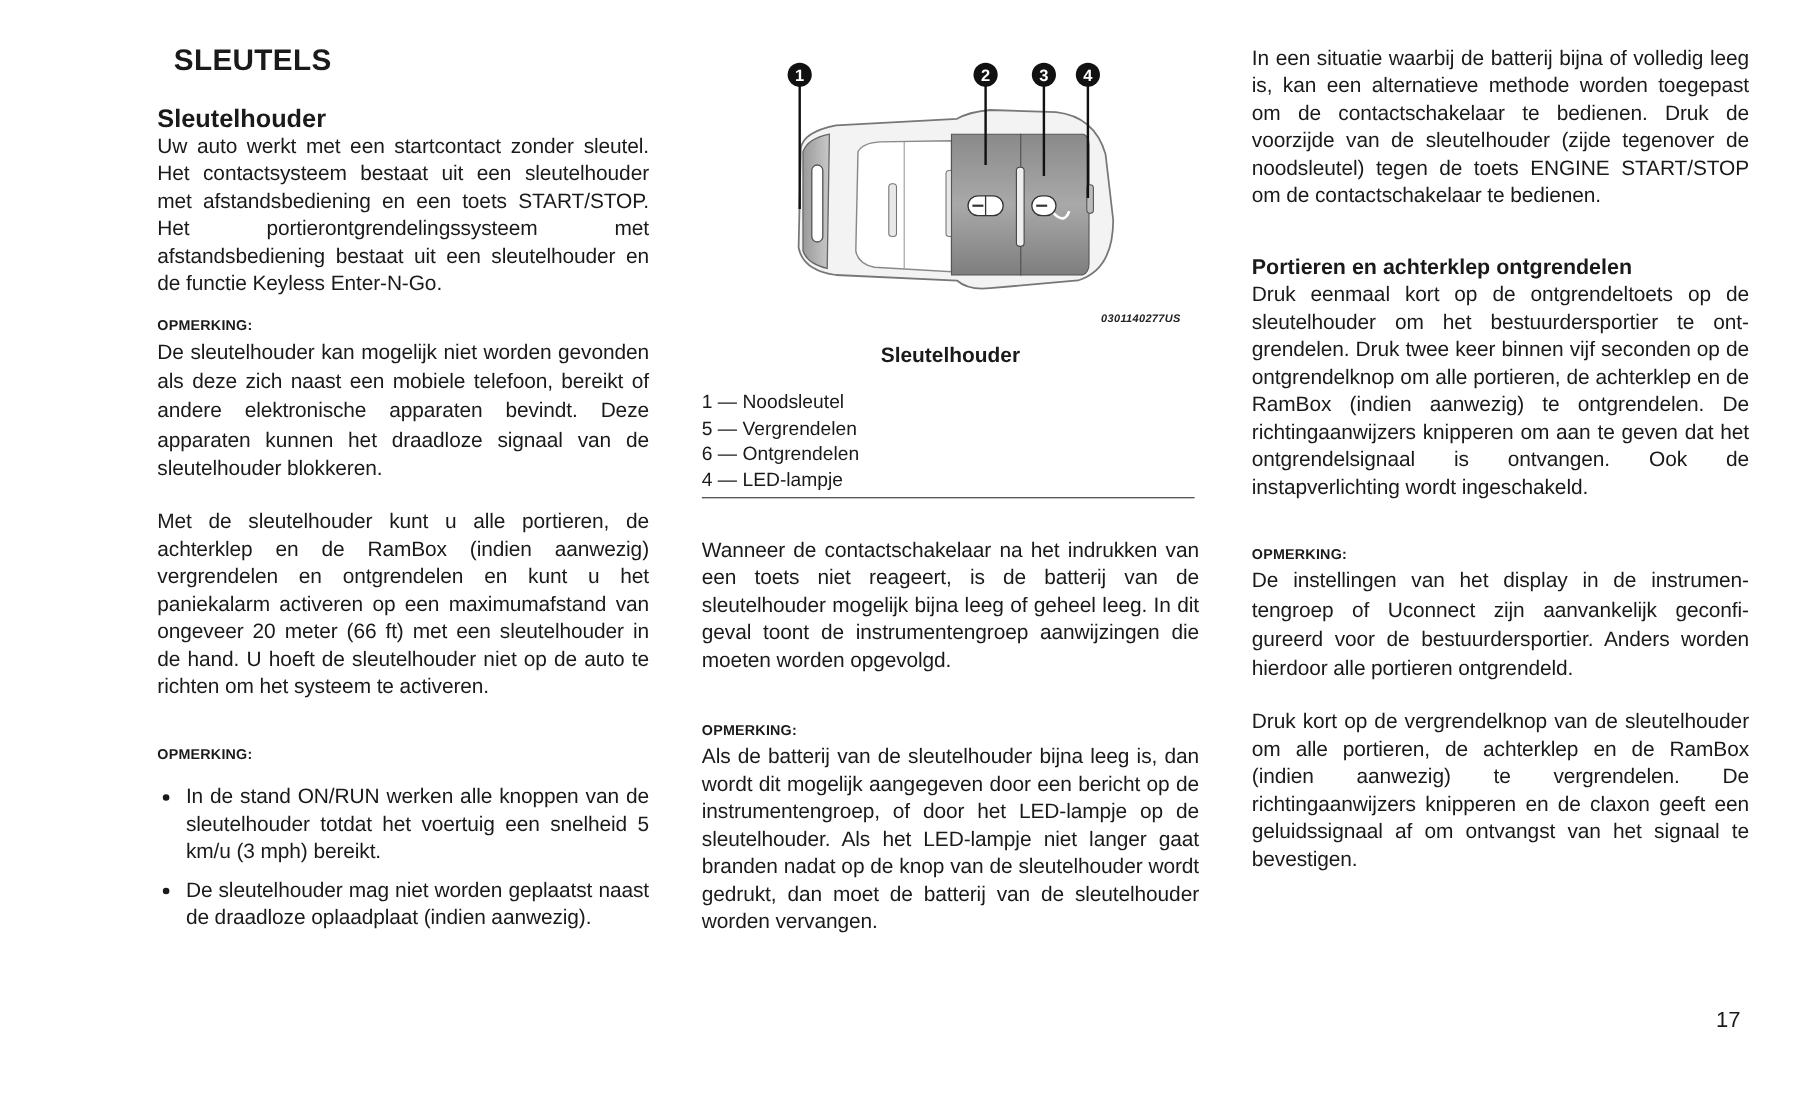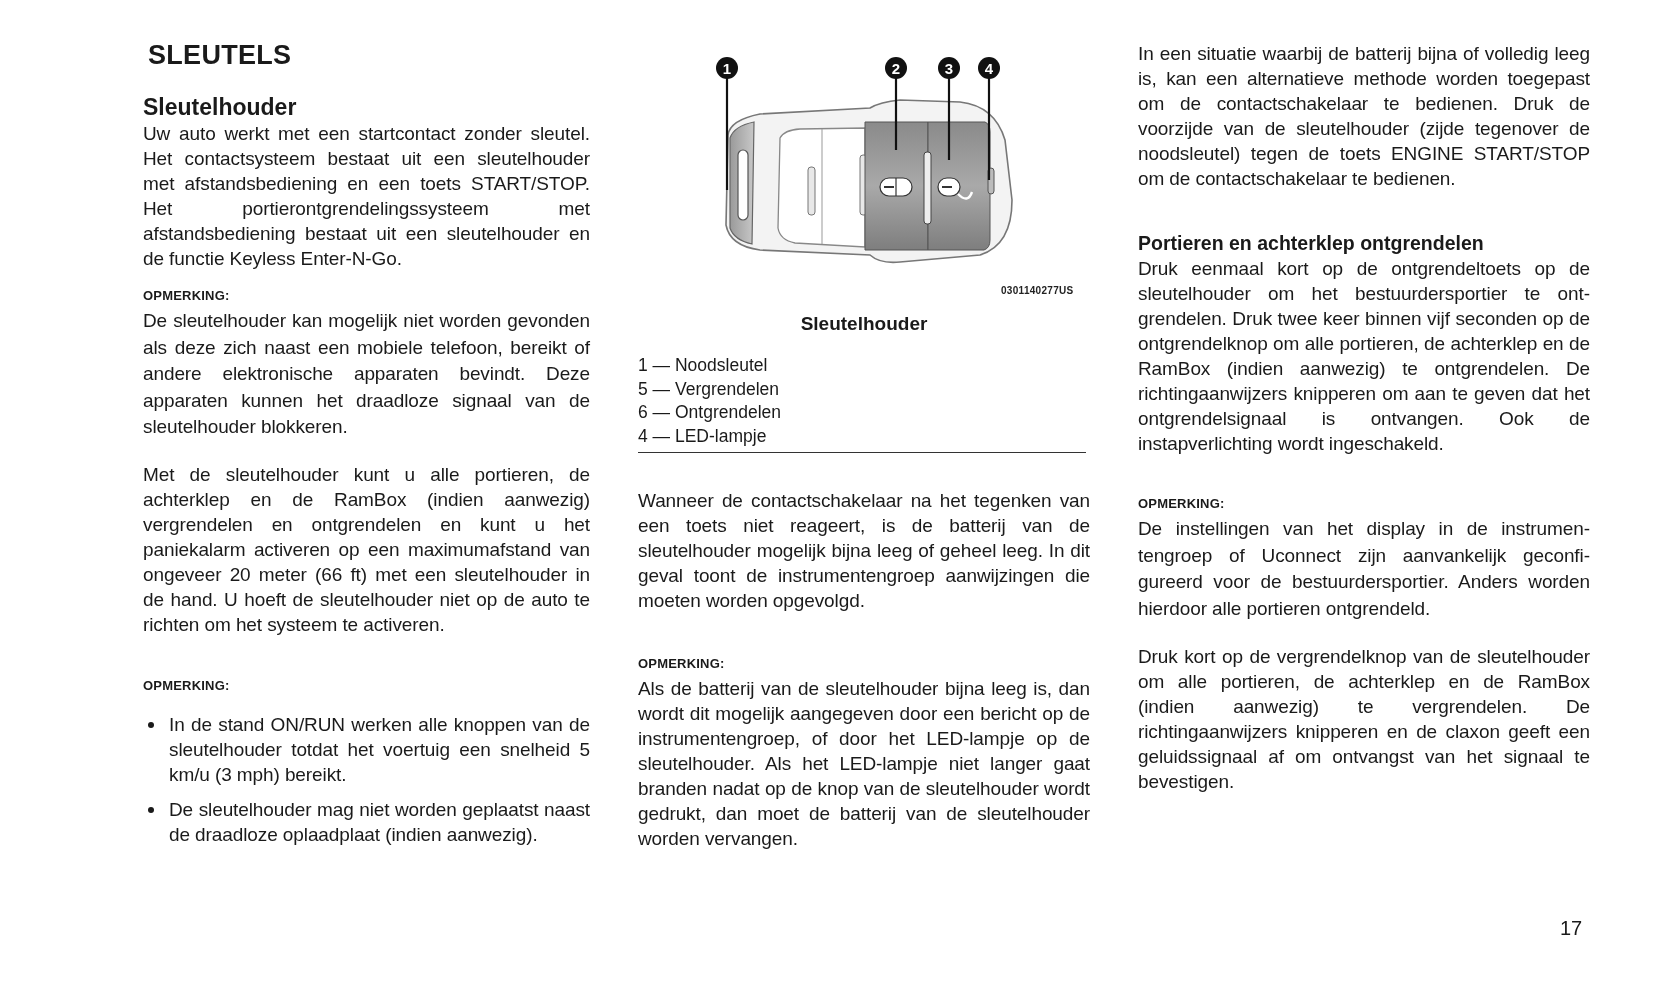--- a/index.html
+++ b/index.html
@@ -23,34 +23,34 @@
   .block { position: absolute; left: 0; right: 0; }
   ul.bullets { list-style: none; margin: 0; padding: 0; }
   ul.bullets li { position: relative; padding-left: 26px; margin-bottom: 10px; }
   ul.bullets li .dot {
     position: absolute; left: 5px; top: 10px; width: 6px; height: 6px;
     border-radius: 50%; background: #1a1a1a;
   }
   .figure { position: absolute; left: 700px; top: 50px; width: 330px; height: 230px; }
   .fig-code {
     position: absolute; left: 1001px; top: 285px; font-size: 10px; font-weight: bold;
-    letter-spacing: 0.3px; color: #222;
+    letter-spacing: 0.3px; color: #222; font-style: italic;
   }
   .fig-caption {
     position: absolute; left: 638px; width: 452px; top: 313px;
     text-align: center; font-size: 19px; font-weight: bold;
   }
   .legend { position: absolute; left: 638px; top: 354px; font-size: 17.5px; line-height: 23.5px; }
   .legend-rule { position: absolute; left: 638px; top: 452px; width: 448px; height: 0; border-top: 1.5px solid #333; }
   .page-number { position: absolute; left: 1560px; top: 917px; font-size: 20px; }
 </style>
 </head>
 <body>
 
-<h1 class="h1" style="left:148px; top:40px;">SLEUTELS</h1>
+<h1 class="h1" style="left:158px; top:40px;">SLEUTELS</h1>
 
 <div class="col col-left">
   <div class="block" style="top:93px;">
     <h2 class="h2">Sleutelhouder</h2>
     <p class="body-text">Uw auto werkt met een startcontact zonder sleu­tel. Het contactsysteem bestaat uit een sleutel­houder met afstandsbediening en een toets START/STOP. Het portierontgrendelingssysteem met afstandsbediening bestaat uit een sleutel­houder en de functie Keyless Enter-N-Go.</p>
   </div>
   <div class="block" style="top:283px;">
     <p class="note">OPMERKING:</p>
     <p class="body-text" style="line-height:26.5px;">De sleutelhouder kan mogelijk niet worden ge­vonden als deze zich naast een mobiele tele­foon, bereikt of andere elektronische apparaten bevindt. Deze apparaten kunnen het draadloze signaal van de sleutelhouder blokkeren.</p>
   </div>
@@ -130,21 +130,21 @@
 <div class="legend">
   <div>1 — Noodsleutel</div>
   <div>5 — Vergrendelen</div>
   <div>6 — Ontgrendelen</div>
   <div>4 — LED-lampje</div>
 </div>
 <div class="legend-rule"></div>
 
 <div class="col col-mid">
   <div class="block" style="top:488px;">
-    <p class="body-text">Wanneer de contactschakelaar na het tegen­ken van een toets niet reageert, is de batterij van de sleutelhouder mogelijk bijna leeg of geheel leeg. In dit geval toont de instrumenten­groep aanwijzingen die moeten worden opge­volgd.</p>
+    <p class="body-text">Wanneer de contactschakelaar na het indruk­ken van een toets niet reageert, is de batterij van de sleutelhouder mogelijk bijna leeg of geheel leeg. In dit geval toont de instrumenten­groep aanwijzingen die moeten worden opge­volgd.</p>
   </div>
   <div class="block" style="top:651px;">
     <p class="note">OPMERKING:</p>
     <p class="body-text">Als de batterij van de sleutelhouder bijna leeg is, dan wordt dit mogelijk aangegeven door een bericht op de instrumentengroep, of door het LED-lampje op de sleutelhouder. Als het LED-lampje niet langer gaat branden nadat op de knop van de sleutelhouder wordt gedrukt, dan moet de batterij van de sleutelhouder worden vervangen.</p>
   </div>
 </div>
 
 <div class="col col-right">
   <div class="block" style="top:41px;">
     <p class="body-text">In een situatie waarbij de batterij bijna of volledig leeg is, kan een alternatieve methode worden toegepast om de contactschakelaar te bedie­nen. Druk de voorzijde van de sleutelhouder (zijde tegenover de noodsleutel) tegen de toets ENGINE START/STOP om de contactschake­laar te bedienen.</p>

